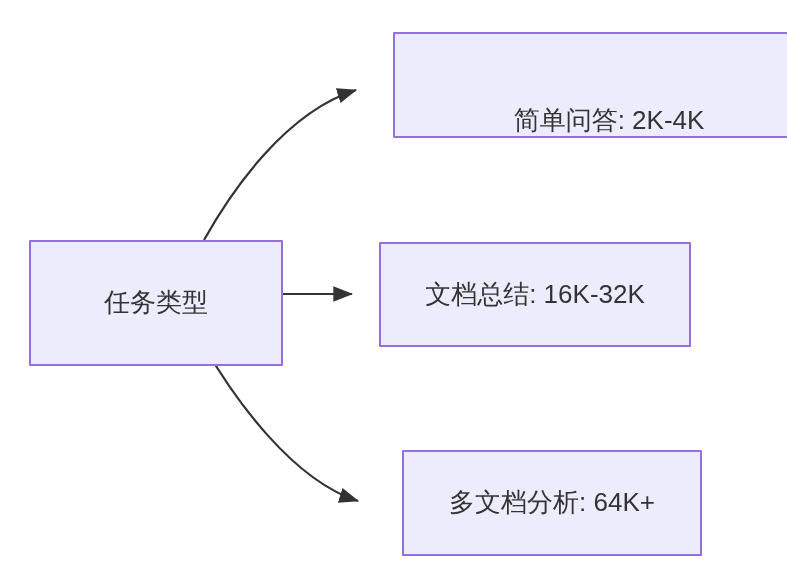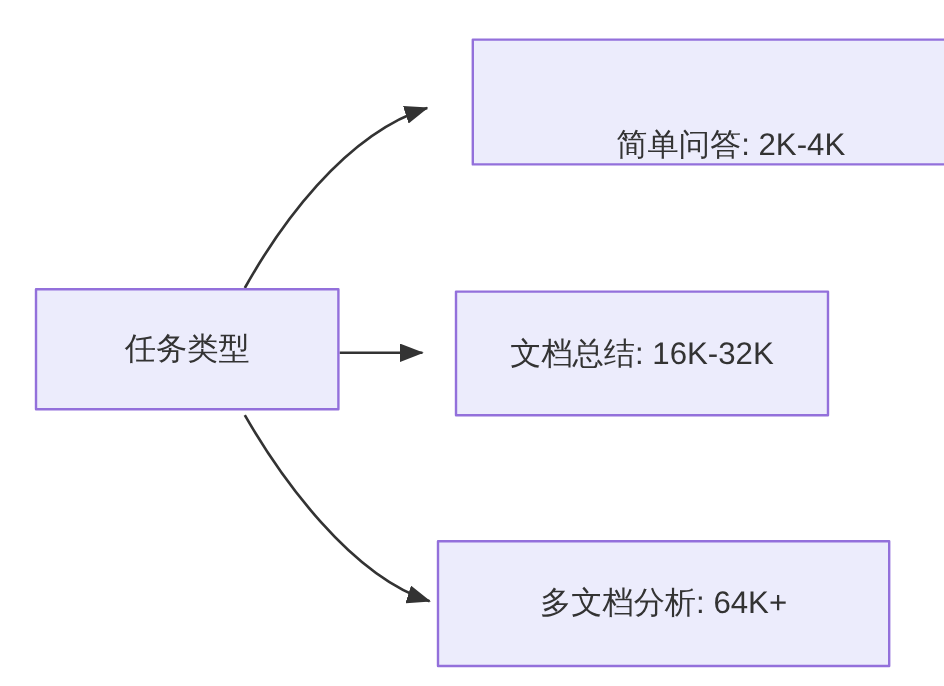--- a/index.html
+++ b/index.html
@@ -43,39 +43,39 @@
     color: #333333;
     font-size: 26px;
     line-height: 1.2;
     white-space: nowrap;
     letter-spacing: 0px;
   }
   #node-root {
     left: 29px;
     top: 240px;
     width: 254px;
-    height: 102px;
+    height: 126px;
   }
   #node-simple-qa {
     left: 393px;
     top: 32px;
     width: 432px;
     height: 106px;
     align-items: flex-end;
   }
   #node-doc-summary {
     left: 379px;
     top: 242px;
     width: 312px;
     height: 105px;
   }
   #node-multi-doc {
-    left: 364px;
+    left: 402px;
     top: 450px;
-    width: 378px;
+    width: 300px;
     height: 106px;
   }
 </style>
 </head>
 <body>
 
 <div id="diagram-canvas">
 
   <svg class="edge-layer" viewBox="0 0 787 572">
     <defs>

